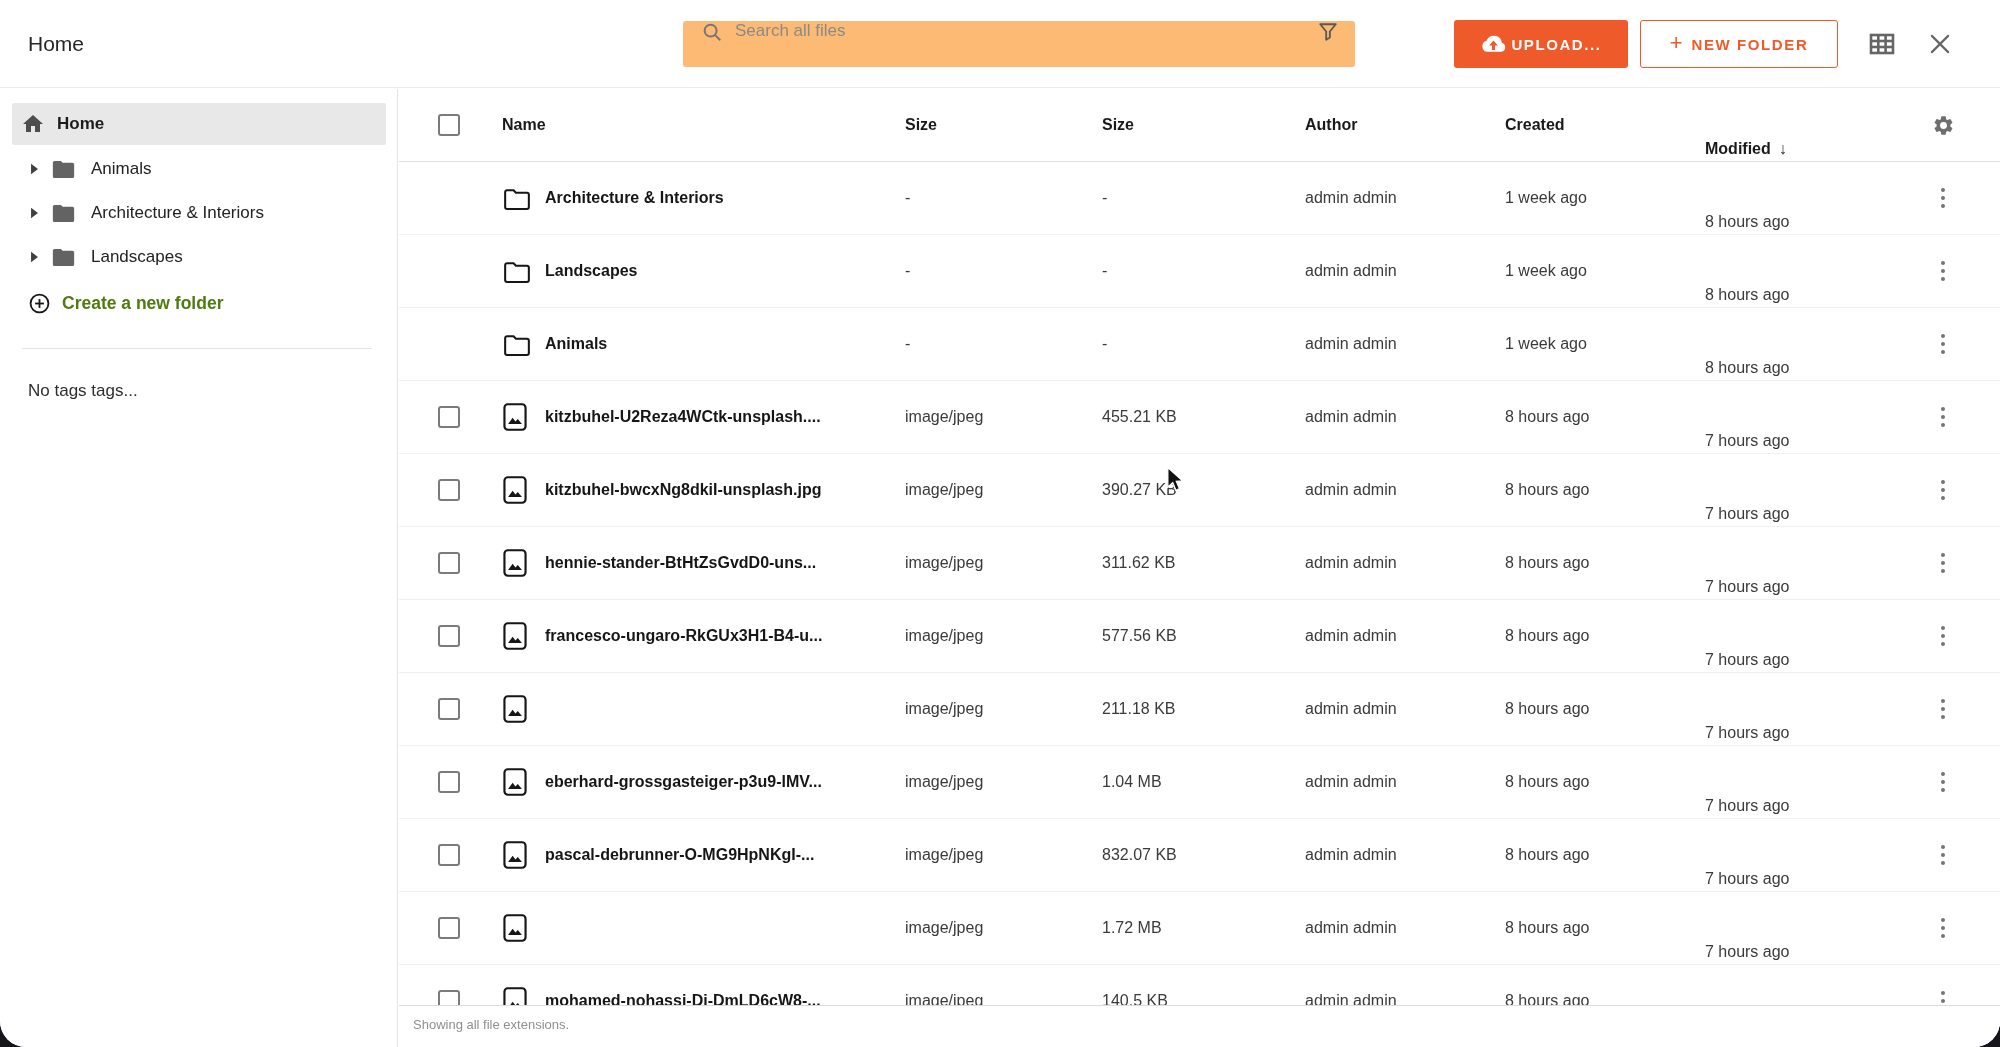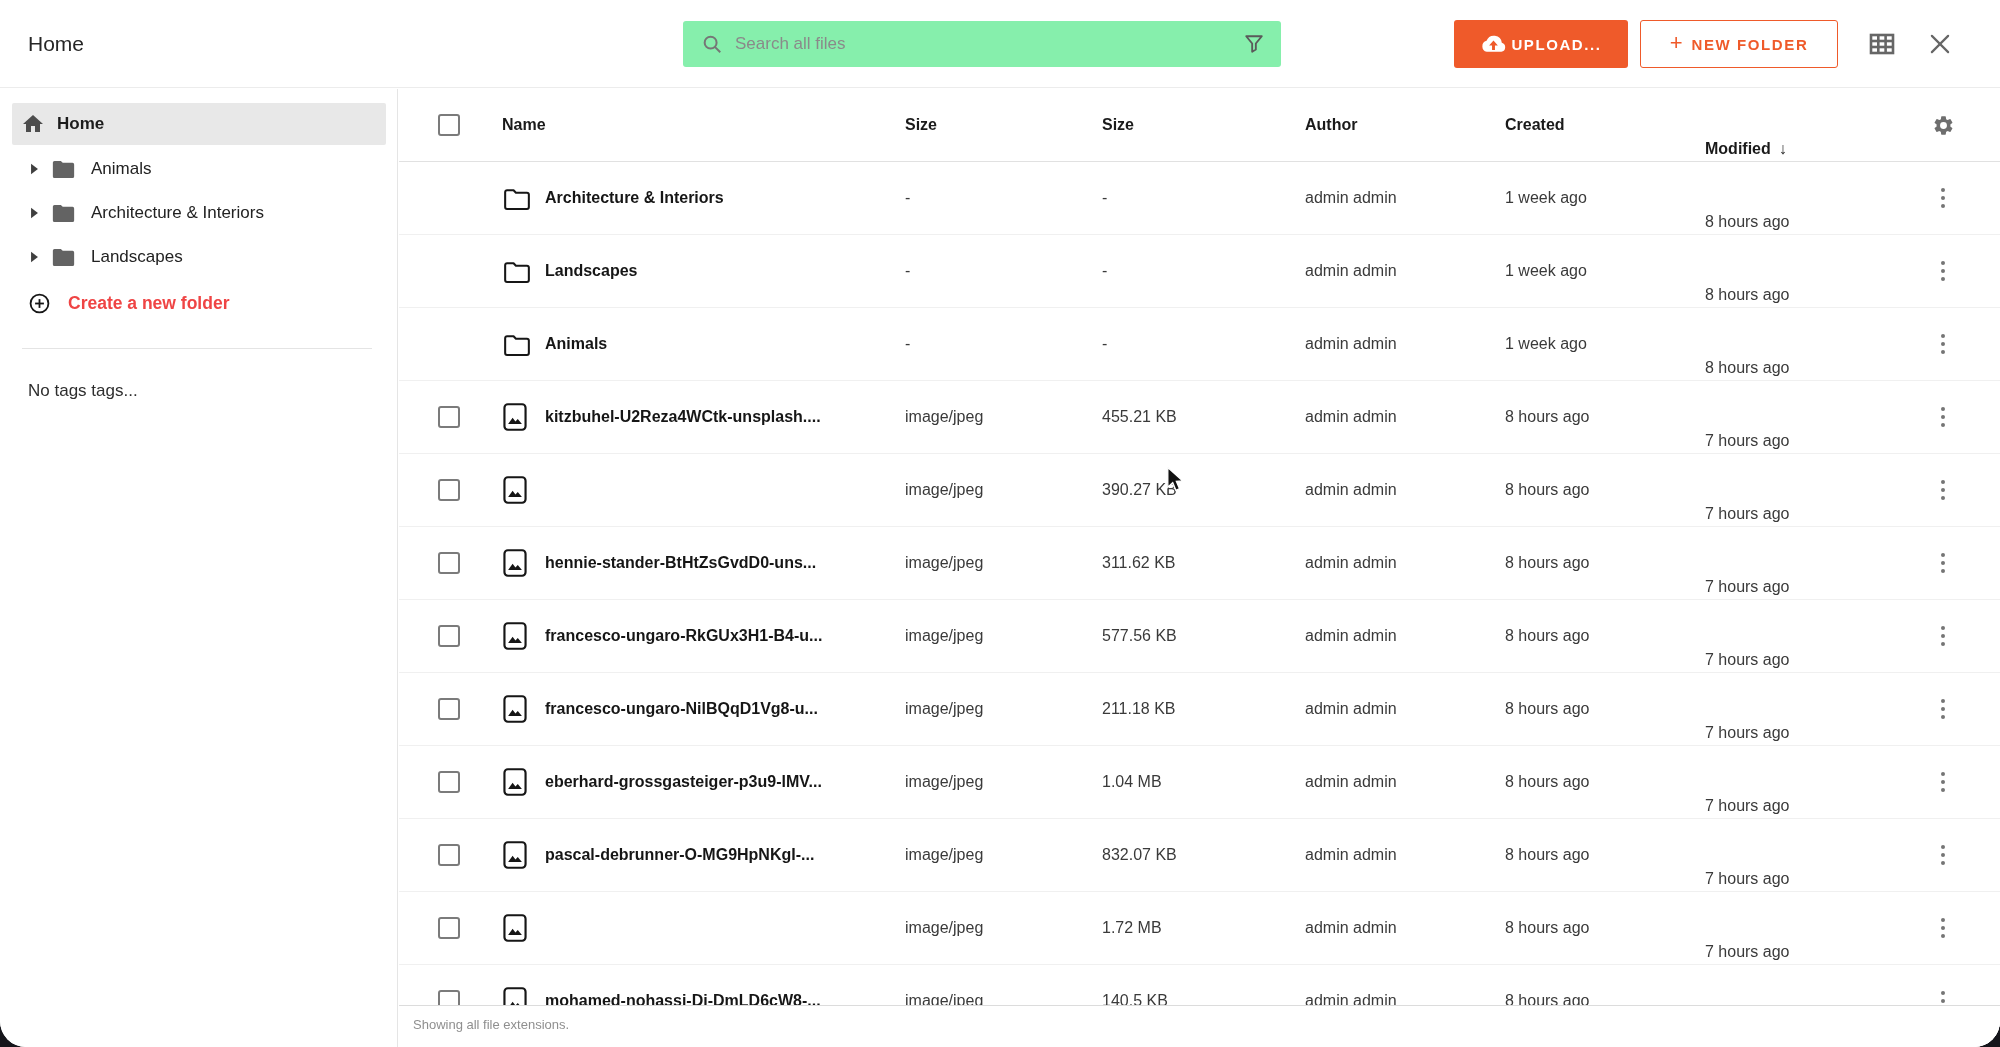--- a/index.html
+++ b/index.html
@@ -5,22 +5,22 @@
   * { margin:0; padding:0; box-sizing:border-box; }
   html,body { width:2000px; height:1047px; overflow:hidden; }
   body { background:#15151b; font-family:"Liberation Sans", sans-serif; }
 
   .app { position:absolute; inset:0; background:#fff; border-radius:0 0 26px 26px; overflow:hidden; }
 
   
   .topbar { position:absolute; top:0; left:0; right:0; height:88px; background:#fff; border-bottom:1px solid #ececec; }
   .page-title { position:absolute; left:28px; top:0; height:88px; display:flex; align-items:center;
                 font-size:21px; font-weight:500; color:#262626; }
-  .search { position:absolute; left:683px; top:21px; width:598px; height:46px; background:#86efac;
-            border-radius:3px; display:flex; align-items:center; }
+  .search { position:absolute; left:683px; top:21px; width:672px; height:46px; background:#fdba74;
+            border-radius:3px; display:flex; align-items:flex-start; }
   .search svg { margin-left:18px; flex:0 0 auto; }
   .search input { flex:1; margin-left:12px; border:none; outline:none; background:transparent;
                   font-family:inherit; font-size:17px; color:#4a4a4a; }
   .search input::placeholder { color:#8a8a8a; }
   .search .funnel { margin-right:16px; cursor:pointer; }
 
   .btn { position:absolute; top:20px; height:48px; display:flex; align-items:center; justify-content:center;
          font-size:15px; font-weight:700; letter-spacing:1.6px; border-radius:3px; cursor:pointer; }
   .btn-upload { left:1454px; width:174px; background:var(--accent); color:#fff; gap:4px; }
   .btn-newfolder { left:1640px; width:198px; background:#fff; color:var(--accent); border:1px solid var(--accent); }
@@ -35,21 +35,21 @@
   .side-home { position:absolute; left:12px; top:14px; width:374px; height:42px; background:#e8e8e8;
                border-radius:2px; display:flex; align-items:center; cursor:pointer; }
   .side-home svg { margin-left:9px; }
   .side-home .lbl { margin-left:12px; font-size:17px; font-weight:700; color:#1c1c1c; }
   .tree-item { position:absolute; left:0; width:398px; height:42px; display:flex; align-items:center; cursor:pointer; }
   .tree-item .caret { margin-left:30px; width:9px; height:12px; flex:0 0 auto; }
   .tree-item .foldr { margin-left:13px; flex:0 0 auto; }
   .tree-item .lbl { margin-left:16px; font-size:17px; color:#222; }
   .t0 { top:59px; } .t1 { top:103px; } .t2 { top:147px; }
   .create-folder { position:absolute; left:28px; top:194px; height:40px; display:flex; align-items:center; cursor:pointer; }
-  .create-folder .lbl { margin-left:17px; font-size:17.5px; font-weight:700; color:#ef4444; }
+  .create-folder .lbl { margin-left:11px; font-size:17.5px; font-weight:700; color:#4d7c0f; }
   .side-divider { position:absolute; left:22px; top:259px; width:350px; height:1px; background:#e4e4e4; }
   .no-tags { position:absolute; left:28px; top:292px; font-size:17px; color:#2e2e2e; }
 
   
   .main { position:absolute; left:399px; top:89px; right:0; bottom:0; background:#fff; }
   .cell { position:absolute; top:0; height:100%; display:flex; align-items:center; font-size:16px; color:#3a3a3a; }
   .c-check { left:39px; } .c-icon { left:104px; } .c-name { left:146px; font-weight:700; color:#161616;
              max-width:345px; white-space:nowrap; overflow:hidden; }
   .c-type { left:506px; } .c-size { left:703px; } .c-author { left:906px; }
   .c-created { left:1106px; } .c-modified { left:1306px;margin-top:24px; }
@@ -315,20 +315,21 @@
     <div class="cell c-check">
             <span class="checkbox"></span>
           </div>
     <div class="cell c-icon">
 
       <svg class="icon-image" width="24" height="28" viewBox="0 0 22 26">
         <rect x="1.2" y="1.2" width="19.6" height="23.6" rx="3.2" fill="none" stroke="#161616" stroke-width="2"></rect>
         <path d="M4.6 19.5 L8.8 13.8 L11.4 17.1 L13.6 14.8 L17.4 19.5 Z" fill="#161616"></path>
       </svg>
     </div>
+    <div class="cell c-name">kitzbuhel-bwcxNg8dkiI-unsplash.jpg</div>
     <div class="cell c-type">image/jpeg</div>
     <div class="cell c-size">390.27 KB</div>
     <div class="cell c-author">admin admin</div>
     <div class="cell c-created">8 hours ago</div>
     <div class="cell c-modified">7 hours ago</div>
     <div class="cell c-menu">
       <span class="kebab">
               <i></i>
               <i></i>
               <i></i>
@@ -392,21 +393,20 @@
     <div class="cell c-check">
             <span class="checkbox"></span>
           </div>
     <div class="cell c-icon">
 
       <svg class="icon-image" width="24" height="28" viewBox="0 0 22 26">
         <rect x="1.2" y="1.2" width="19.6" height="23.6" rx="3.2" fill="none" stroke="#161616" stroke-width="2"></rect>
         <path d="M4.6 19.5 L8.8 13.8 L11.4 17.1 L13.6 14.8 L17.4 19.5 Z" fill="#161616"></path>
       </svg>
     </div>
-    <div class="cell c-name">francesco-ungaro-NilBQqD1Vg8-u...</div>
     <div class="cell c-type">image/jpeg</div>
     <div class="cell c-size">211.18 KB</div>
     <div class="cell c-author">admin admin</div>
     <div class="cell c-created">8 hours ago</div>
     <div class="cell c-modified">7 hours ago</div>
     <div class="cell c-menu">
       <span class="kebab">
               <i></i>
               <i></i>
               <i></i>

